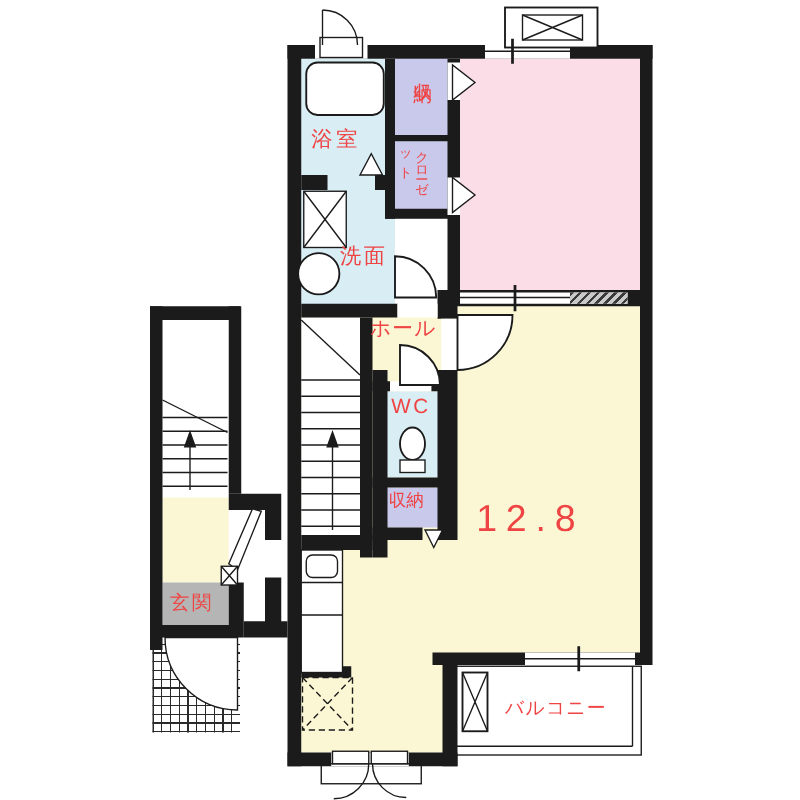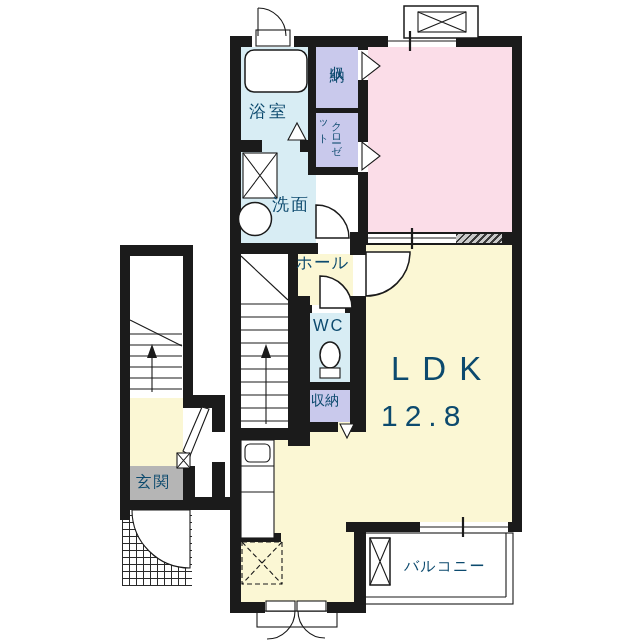--- a/index.html
+++ b/index.html
@@ -18,21 +18,21 @@
   .porch{z-index:10;background:#fff;
     background-image:repeating-linear-gradient(0deg,#2a2a2a 0 1px,transparent 1px 7px),
                      repeating-linear-gradient(90deg,#2a2a2a 0 1px,transparent 1px 7px);}
   .hatchbar{z-index:35;background:repeating-linear-gradient(135deg,#3a3a3a 0 2px,#c9c9c9 2px 5px);}
   svg.fx{position:absolute;left:0;top:0;z-index:40;}
   .ln{stroke:var(--wall,#1b1b1b);fill:none;stroke-width:1.5;}
   .lnw{stroke:var(--wall,#1b1b1b);fill:#ffffff;stroke-width:1.5;}
   .lt{stroke-width:1.1;}
   .tick{stroke:var(--wall,#1b1b1b);stroke-width:2.2;fill:none;}
   .blk{fill:var(--wall,#1b1b1b);stroke:none;}
-  .lbl{position:absolute;z-index:50;color:#0c4a6e;white-space:nowrap;}
+  .lbl{position:absolute;z-index:50;color:#ef4444;white-space:nowrap;}
   .vert{writing-mode:vertical-rl;text-orientation:mixed;white-space:normal;}
 </style>
 </head>
 <body>
 
 <div class="canvas">
 
   <div class="room fy" style="left:241px;top:245px;width:271px;height:357px"></div>
   <div class="room wh" style="left:241px;top:254px;width:47px;height:180px"></div>
   <div class="room bl" style="left:241px;top:47px;width:119px;height:198px"></div>
@@ -195,18 +195,17 @@
     </g>
   </svg>
 
   <div class="lbl vert" style="left:327px;top:54px;font-size:15px;letter-spacing:2px">収納</div>
   <div class="lbl vert" style="left:317px;top:114px;height:42px;font-size:10.5px;line-height:13px">クローゼット</div>
   <div class="lbl" style="left:249px;top:100px;font-size:17px;letter-spacing:3px">浴室</div>
   <div class="lbl" style="left:272px;top:193px;font-size:17px;letter-spacing:2px">洗面</div>
   <div class="lbl" style="left:296px;top:252px;font-size:16.5px;letter-spacing:1px">ホール</div>
   <div class="lbl" style="left:313px;top:316px;font-size:16.5px;letter-spacing:2px">WC</div>
   <div class="lbl" style="left:311px;top:392px;font-size:14px">収納</div>
-  <div class="lbl" style="left:391px;top:350px;font-size:33px;letter-spacing:13px">LDK</div>
   <div class="lbl" style="left:381px;top:399px;font-size:30px;letter-spacing:7px">12.8</div>
   <div class="lbl" style="left:136px;top:472px;font-size:15.5px;letter-spacing:2px">玄関</div>
   <div class="lbl" style="left:404px;top:557px;font-size:15px;letter-spacing:1px">バルコニー</div>
 
 </div>
 
 </body></html>

